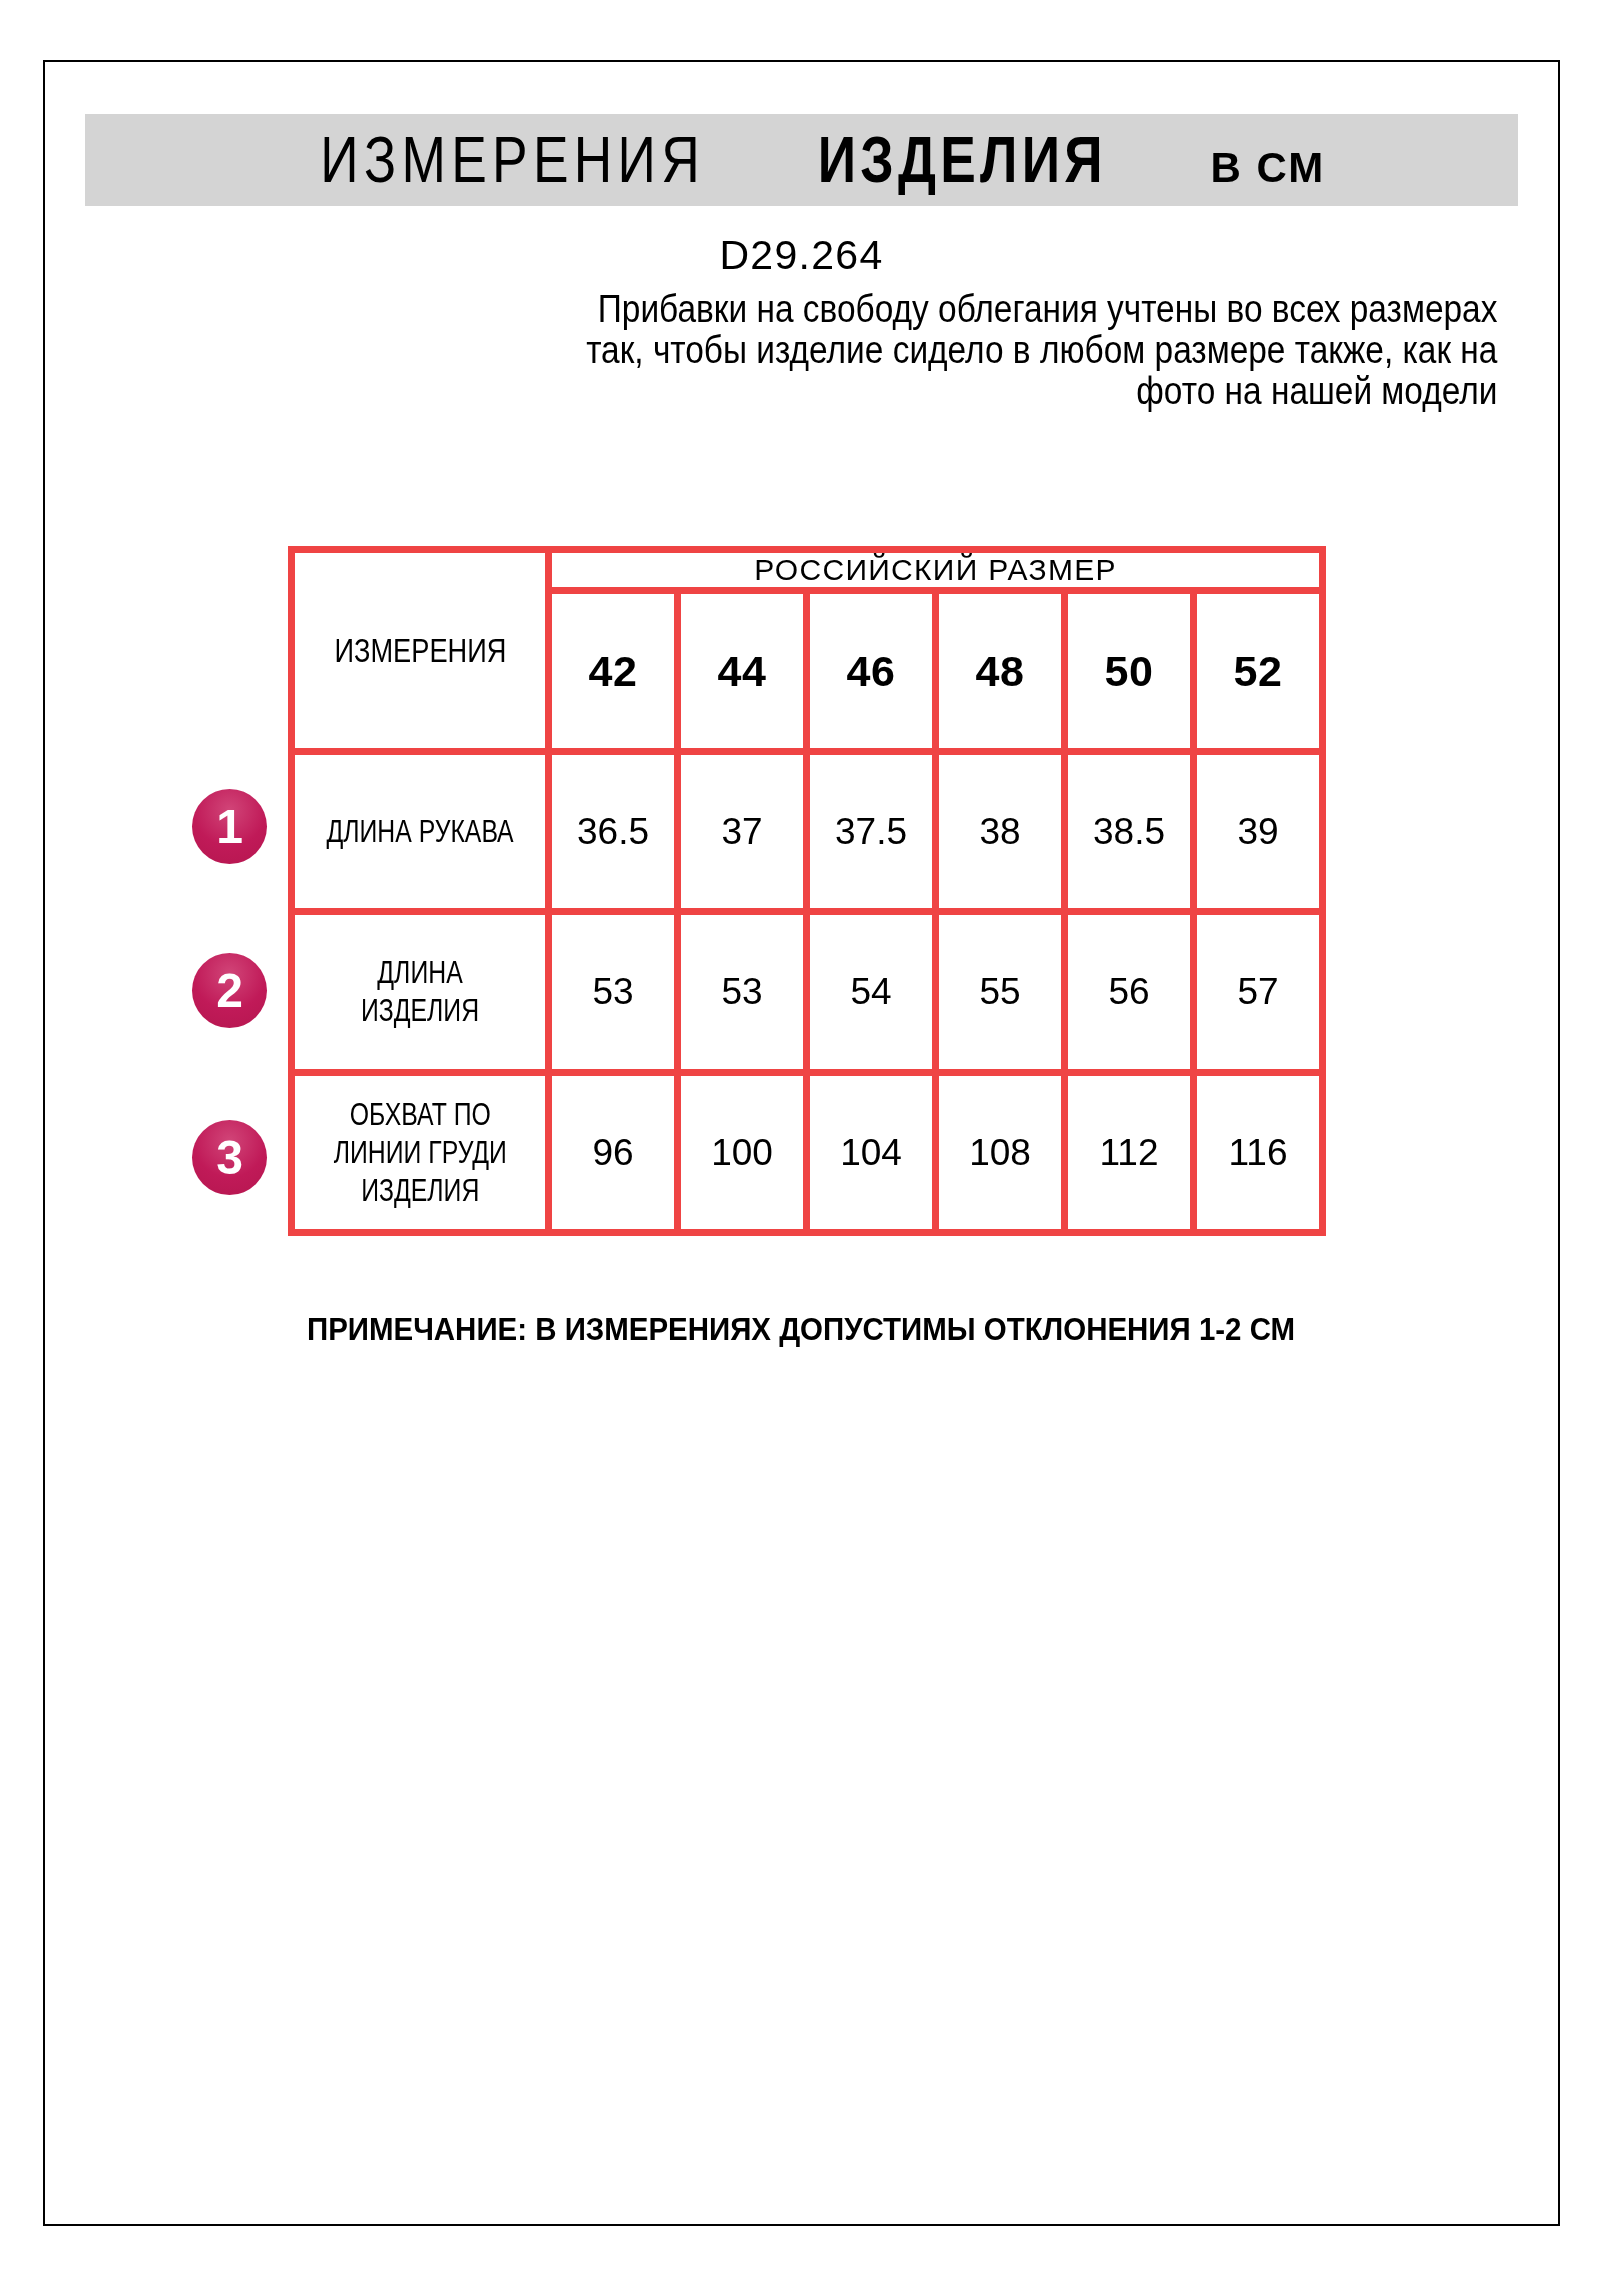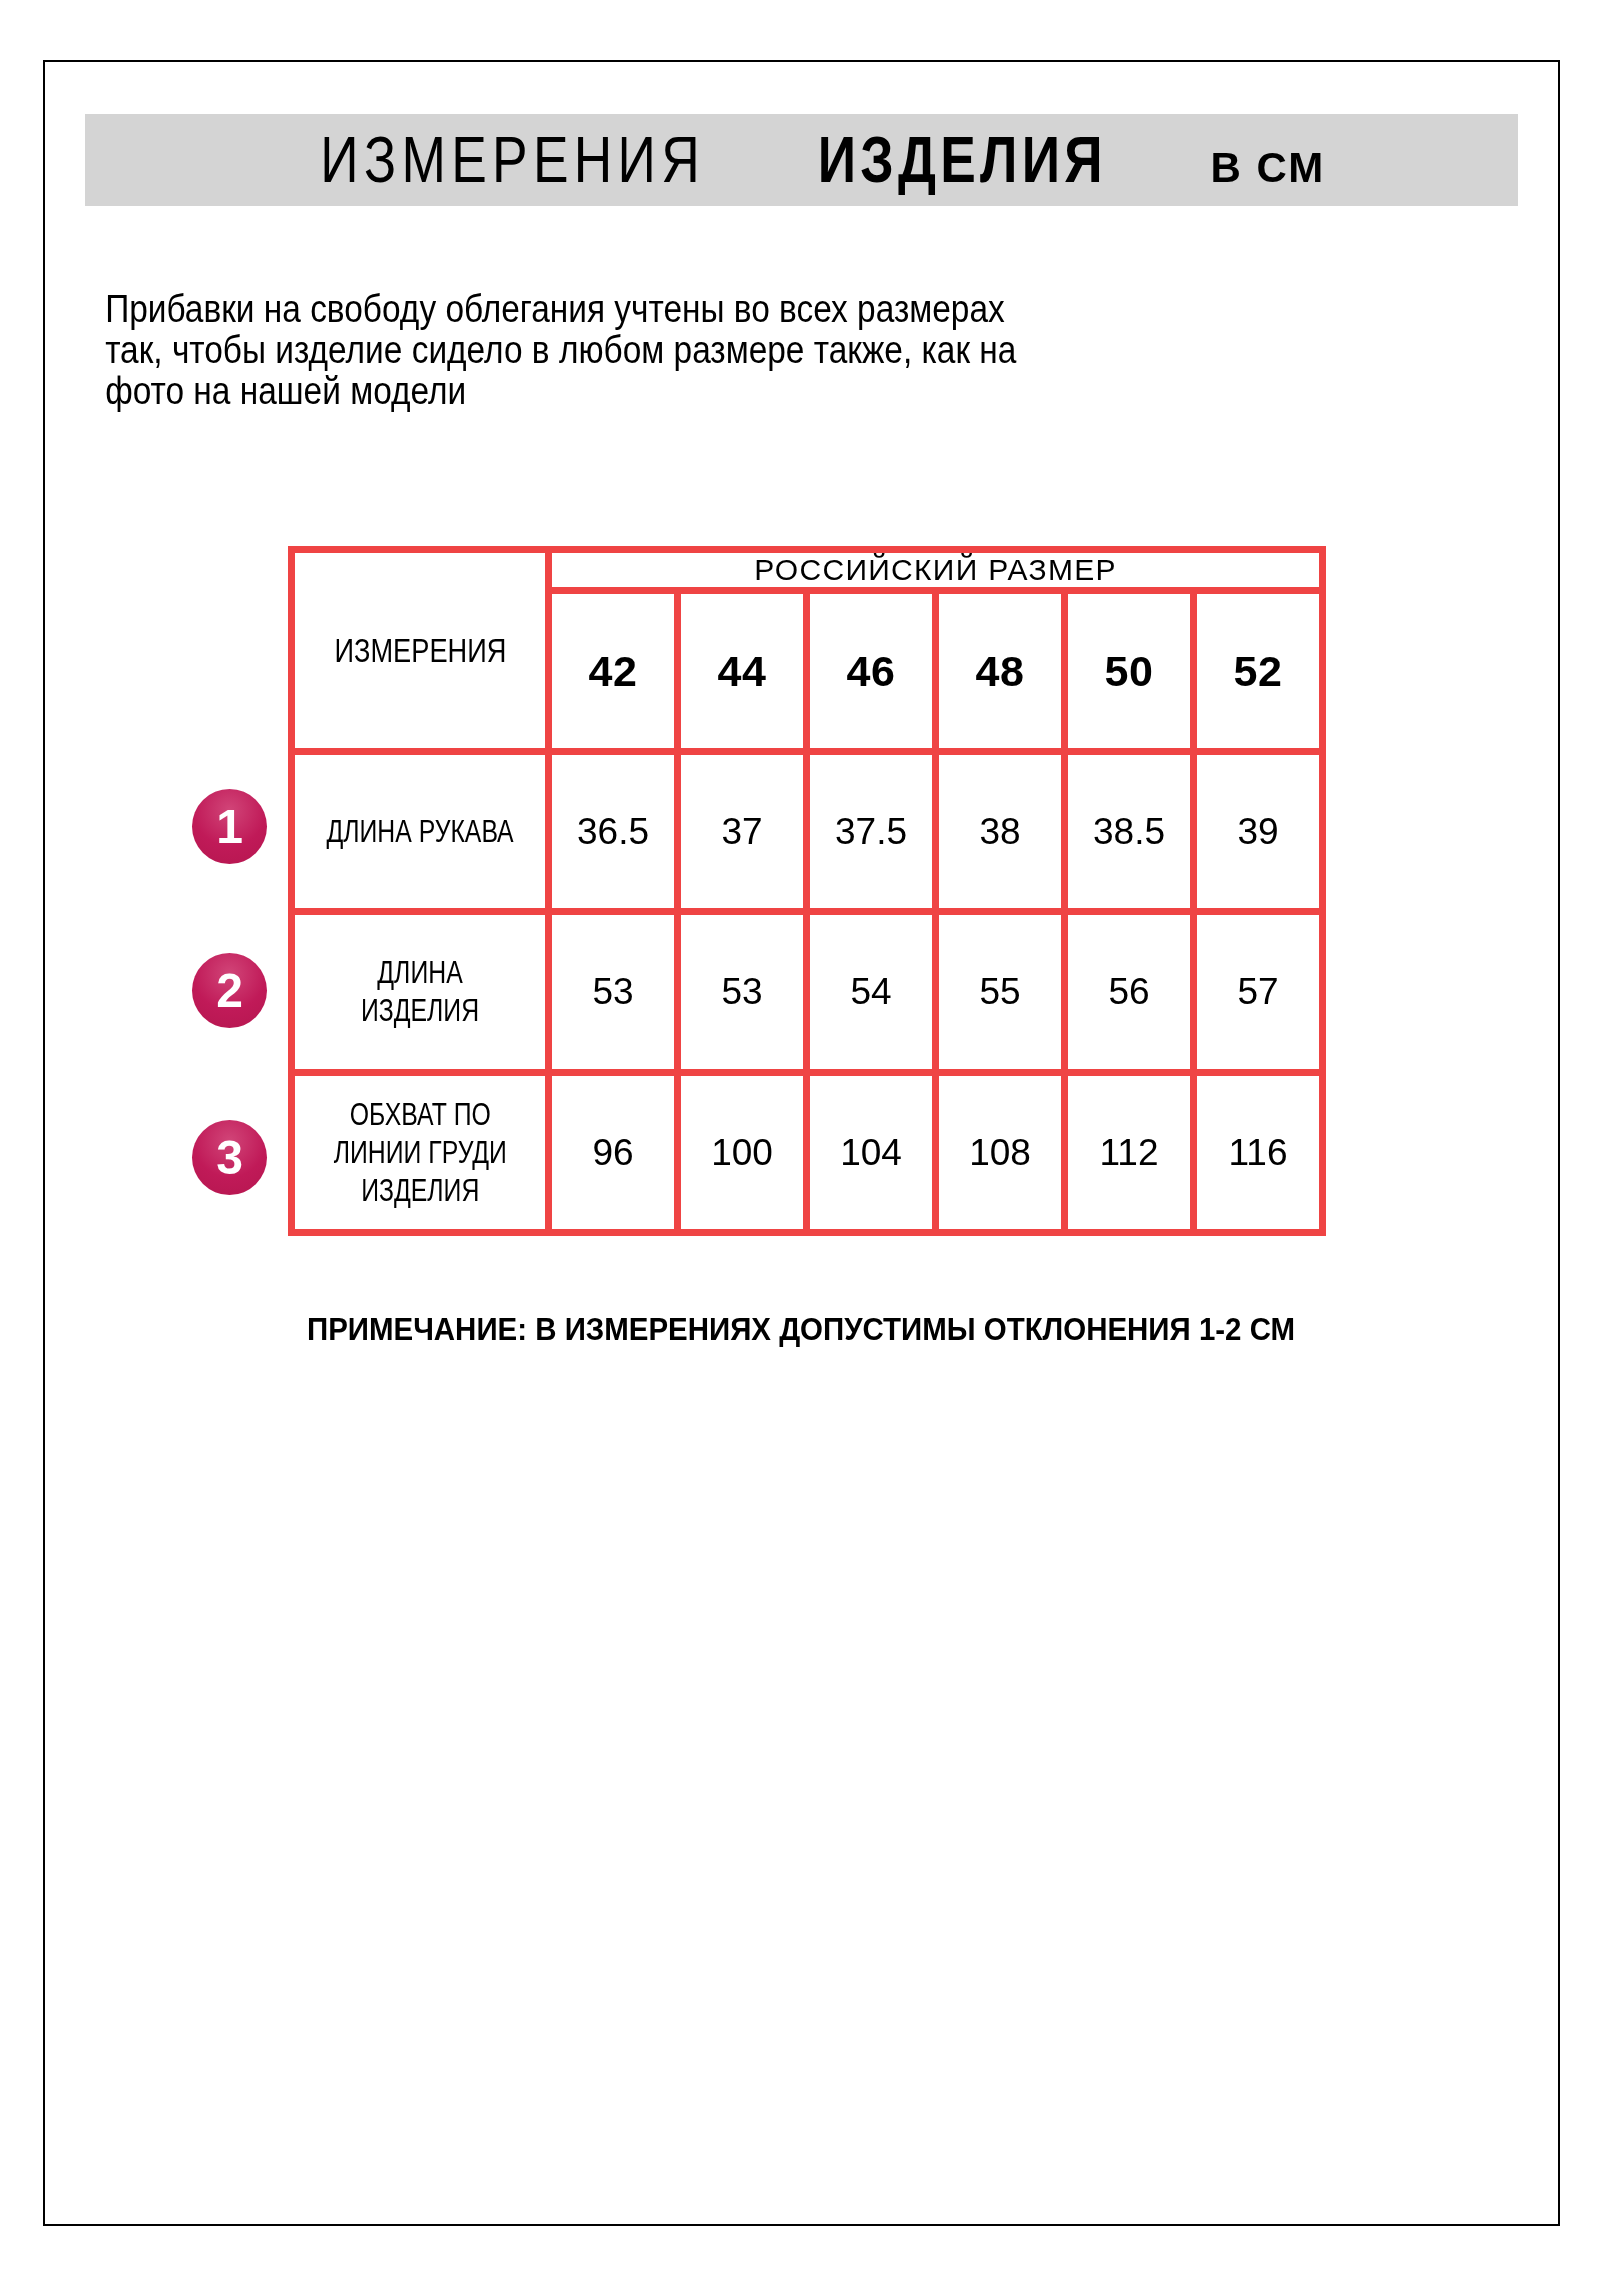--- a/index.html
+++ b/index.html
@@ -66,21 +66,21 @@
     width: 1517px;
     text-align: center;
     font-size: 41px;
     letter-spacing: 1.3px;
   }
   .desc-block {
     position: absolute;
     left: 43px;
     top: 283px;
     width: 1517px;
-    text-align: left;
+    text-align: right;
   }
   .desc-inner {
     display: inline-block;
     font-size: 38px;
     line-height: 41px;
     white-space: pre-line;
     transform: scaleX(0.88);
     transform-origin: center;
   }
   
@@ -164,20 +164,21 @@
 <body>
 
 <div class="page">
 
   <div class="frame"></div>
 
   <div class="header-bar" style="background:#d4d4d4;">
     <span class="hb-word hb-measure">ИЗМЕРЕНИЯ</span><span class="hb-word hb-product">ИЗДЕЛИЯ</span><span class="hb-word hb-units">В СМ</span>
   </div>
 
+  <div class="code-line">D29.264</div>
 
   <div class="desc-block">
     <span class="desc-inner">Прибавки на свободу облегания учтены во всех размерах
 так, чтобы изделие сидело в любом размере также, как на
 фото на нашей модели</span>
   </div>
 
   <table class="size-table">
     <colgroup>
       <col class="col-measure">

